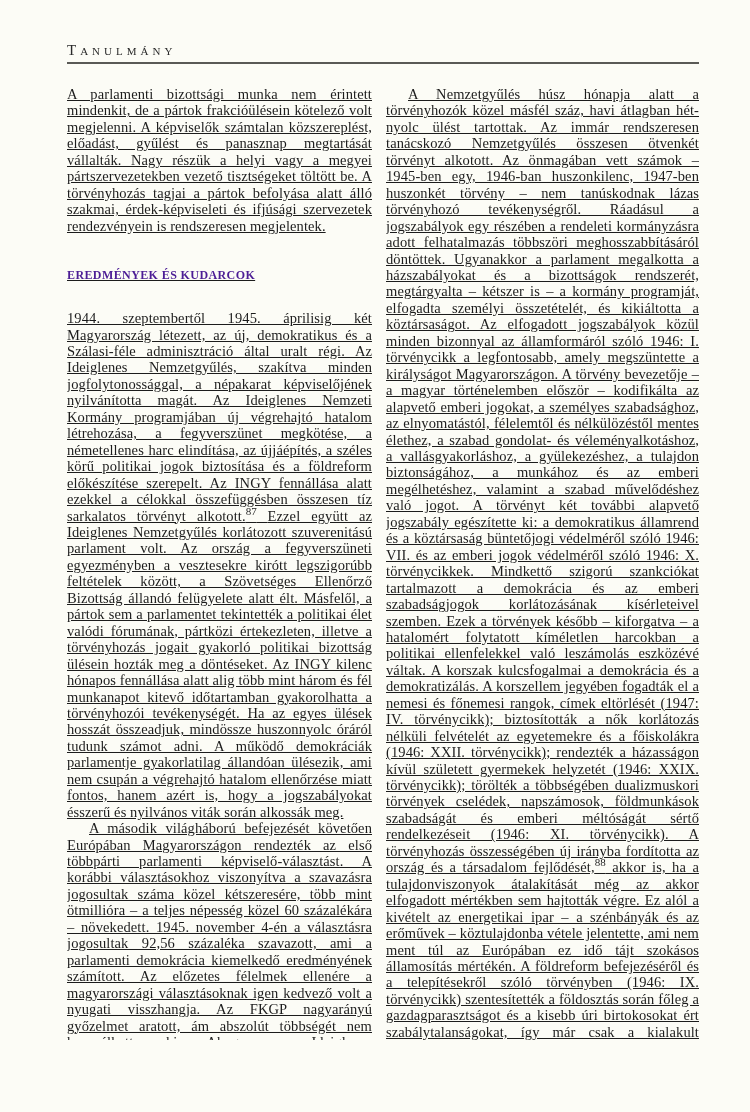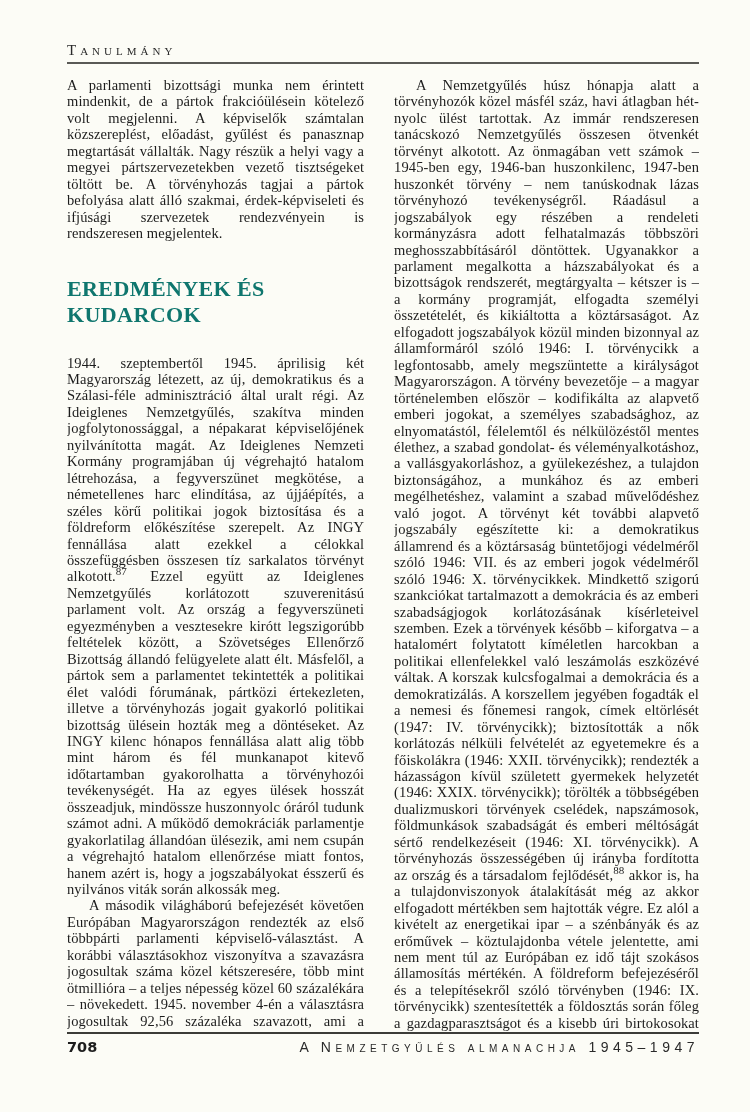--- a/index.html
+++ b/index.html
@@ -27,44 +27,45 @@
     color: #2a2a2a;
   }
   .head-rule {
     border: 0;
     border-top: 2px solid #5a5a56;
     margin: 3px 0 0 0;
   }
   .text-area {
     position: absolute;
     left: 67px;
-    top: 77px;
+    top: 86px;
     width: 632px;
     height: 954px;
     display: flex;
-    gap: 30px;
+    gap: 14px;
     overflow: hidden;
+    text-decoration: underline;
   }
   .col { overflow: hidden; }
   .col-left  { width: 305px; }
   .col-right { width: 313px; }
   .para {
     margin: 0;
     text-align: justify;
     font-size: 14.5px;
     line-height: 16.45px;
     letter-spacing: 0.1px;
   }
   .para.indent { text-indent: 22px; }
   .section-heading {
     margin: 34px 0 27px 0;
-    font-size: 22px;
+    font-size: 12px;
     font-weight: bold;
     letter-spacing: 0.4px;
-    color: #0f766e;
+    color: #4c1d95;
   }
   sup.fn {
     font-size: 11px;
     line-height: 0;
     vertical-align: super;
     letter-spacing: 0;
   }
   .page-footer {
     position: absolute;
     left: 67px;
@@ -117,21 +118,14 @@
 
       <p class="para indent">A második világháború befejezését követően Európában Magyarországon rendezték az első többpárti parlamenti képviselő-választást. A korábbi választásokhoz viszonyítva a szavazásra jogosultak száma közel kétszeresére, több mint ötmillióra – a teljes népesség közel 60 százalékára – növekedett. 1945. november 4-én a választásra jogosultak 92,56 százaléka szavazott, ami a parlamenti demokrácia kiemelkedő eredményének számított. Az előzetes félelmek ellenére a magyarországi választásoknak igen kedvező volt a nyugati visszhangja. Az FKGP nagyarányú győzelmet aratott, ám abszolút többségét nem használhatta ki. Ahogy az Ideiglenes Nemzetgyűlésben kialakult kommunista-szociáldemokrata abszolút többséget sem tükrözte az akkori kormány összetétele, a novemberi választások után megalakított kormányt is a mandátumszámtól részben függetlenül, előzetes politikai megállapodások alapján állították össze.</p>
     </section>
 
     <section class="col col-right">
       <p class="para indent"><span>A Nemzetgyűlés húsz hónapja alatt a törvényhozók közel másfél száz, havi átlagban hét-nyolc ülést tartottak. Az immár rendszeresen tanácskozó Nemzetgyűlés összesen ötvenkét törvényt alkotott. Az önmagában vett számok – 1945-ben egy, 1946-ban huszonkilenc, 1947-ben huszonkét törvény – nem tanúskodnak lázas törvényhozó tevékenységről. Ráadásul a jogszabályok egy részében a rendeleti kormányzásra adott felhatalmazás többszöri meghosszabbításáról döntöttek. Ugyanakkor a parlament megalkotta a házszabályokat és a bizottságok rendszerét, megtárgyalta – kétszer is – a kormány programját, elfogadta személyi összetételét, és kikiáltotta a köztársaságot. Az elfogadott jogszabályok közül minden bizonnyal az államformáról szóló 1946: I. törvénycikk a legfontosabb, amely megszüntette a királyságot Magyarországon. A törvény bevezetője – a magyar történelemben először – kodifikálta az alapvető emberi jogokat, a személyes szabadsághoz, az elnyomatástól, félelemtől és nélkülözéstől mentes élethez, a szabad gondolat- és véleményalkotáshoz, a vallásgyakorláshoz, a gyülekezéshez, a tulajdon biztonságához, a munkához és az emberi megélhetéshez, valamint a szabad művelődéshez való jogot. A törvényt két további alapvető jogszabály egészítette ki: a demokratikus államrend és a köztársaság büntetőjogi védelméről szóló 1946: VII. és az emberi jogok védelméről szóló 1946: X. törvénycikkek. Mindkettő szigorú szankciókat tartalmazott a demokrácia és az emberi szabadságjogok korlátozásának kísérleteivel szemben. Ezek a törvények később – kiforgatva – a hatalomért folytatott kíméletlen harcokban a politikai ellenfelekkel való leszámolás eszközévé váltak. A korszak kulcsfogalmai a demokrácia és a demokratizálás. A korszellem jegyében fogadták el a nemesi és főnemesi rangok, címek eltörlését (1947: IV. törvénycikk); biztosították a nők korlátozás nélküli felvételét az egyetemekre és a főiskolákra (1946: XXII. törvénycikk); rendezték a házasságon kívül született gyermekek helyzetét (1946: XXIX. törvénycikk); törölték a többségében dualizmuskori törvények cselédek, napszámosok, földmunkások szabadságát és emberi méltóságát sértő rendelkezéseit (1946: XI. törvénycikk). A törvényhozás összességében új irányba fordította az ország és a társadalom fejlődését,</span><sup class="fn">88</sup> <span>akkor is, ha a tulajdonviszonyok átalakítását még az akkor elfogadott mértékben sem hajtották végre. Ez alól a kivételt az energetikai ipar – a szénbányák és az erőművek – köztulajdonba vétele jelentette, ami nem ment túl az Európában ez idő tájt szokásos államosítás mértékén. A földreform befejezéséről és a telepítésekről szóló törvényben (1946: IX. törvénycikk) szentesítették a földosztás során főleg a gazdagparasztságot és a kisebb úri birtokosokat ért szabálytalanságokat, így már csak a kialakult helyzetet rögzítették, nem tettek újabb változtatásokat a tulajdonviszonyokban. Pedig egy 1945. évi közvélemény-kutatás szerint a nagy gyárak államosítását a megkérdezettek kétharmada, a bankokét háromnegyede támogatta. Ezek a meglepően magas adatok azt mutatják, hogy a lakosság többsége egyetértett volna az ország gazdaságának forradalmi átalakításával.</span></p>
     </section>
 
   </main>
 
-  <footer class="page-footer">
-    <hr class="foot-rule">
-    <div class="foot-row">
-      <span class="page-number">708</span>
-      <span class="running-title">A Nemzetgyűlés almanachja 1945–1947</span>
-    </div>
-  </footer>
 
 </div>
 
 </body></html>

